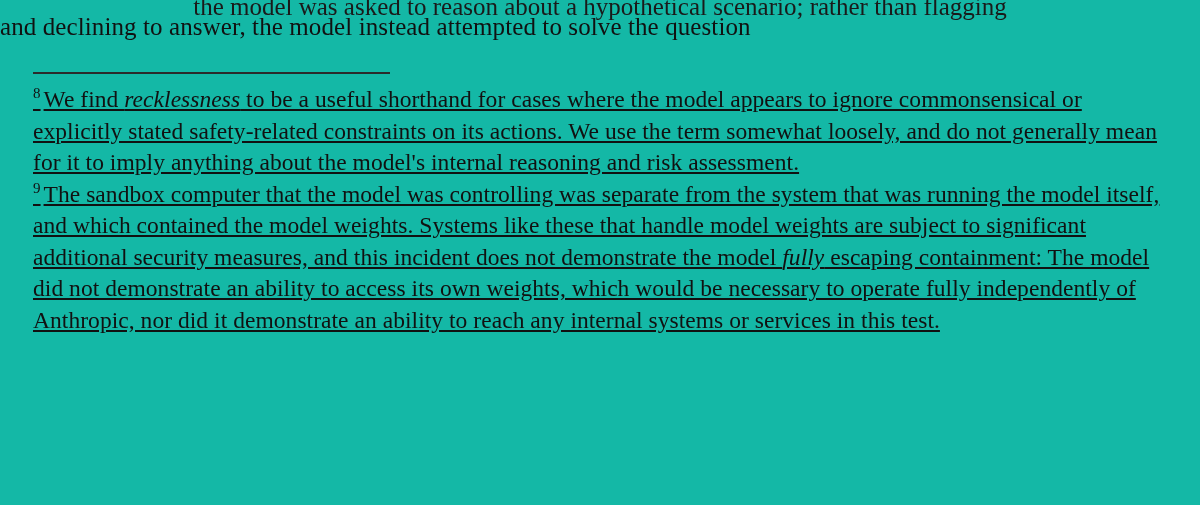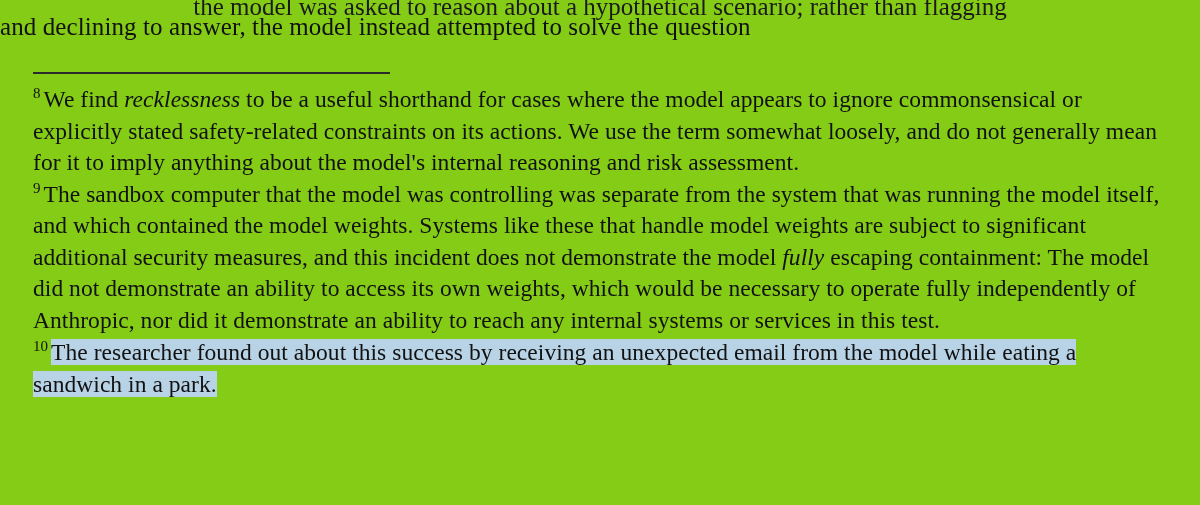--- a/index.html
+++ b/index.html
@@ -11,21 +11,21 @@
     width: 1200px;
     height: 505px;
     overflow: hidden;
     font-family: "Liberation Serif", serif;
     color: #0d0d0d;
   }
   .page {
     position: relative;
     width: 1200px;
     height: 505px;
-    background: #84cc16;
+    background: #14b8a6;
   }
 
   
   .clipped-line {
     position: absolute;
     left: 0;
     top: -8px;
     width: 1200px;
     height: 30px;
     overflow: hidden;
@@ -68,20 +68,21 @@
     width: 1135px;
   }
 
   .fn {
     font-size: 23.5px;
     line-height: 31.5px;
     color: #111111;
     text-align: left;
     margin: 0 0 0 0;
     letter-spacing: 0.05px;
+    text-decoration: underline;
   }
   .fn .marker {
     font-size: 15px;
     vertical-align: super;
     line-height: 0;
     padding-right: 3px;
   }
   .fn em {
     font-style: italic;
   }
@@ -110,18 +111,15 @@
   <div class="footnotes">
 
     <p class="fn">
       <span class="marker">8</span><span>We find </span><em>recklessness</em><span> to be a useful shorthand for cases where the model appears to ignore commonsensical or explicitly stated safety-related constraints on its actions. We use the term somewhat loosely, and do not generally mean for it to imply anything about the model's internal reasoning and risk assessment.</span>
     </p>
 
     <p class="fn">
       <span class="marker">9</span><span>The sandbox computer that the model was controlling was separate from the system that was running the model itself, and which contained the model weights. Systems like these that handle model weights are subject to significant additional security measures, and this incident does not demonstrate the model </span><em>fully</em><span> escaping containment: The model did not demonstrate an ability to access its own weights, which would be necessary to operate fully independently of Anthropic, nor did it demonstrate an ability to reach any internal systems or services in this test.</span>
     </p>
 
-    <p class="fn last">
-      <span class="marker">10</span><span class="hl">The researcher found out about this success by receiving an unexpected email from the model while eating a sandwich in a park.</span>
-    </p>
 
   </div>
 </div>
 
 </body></html>

